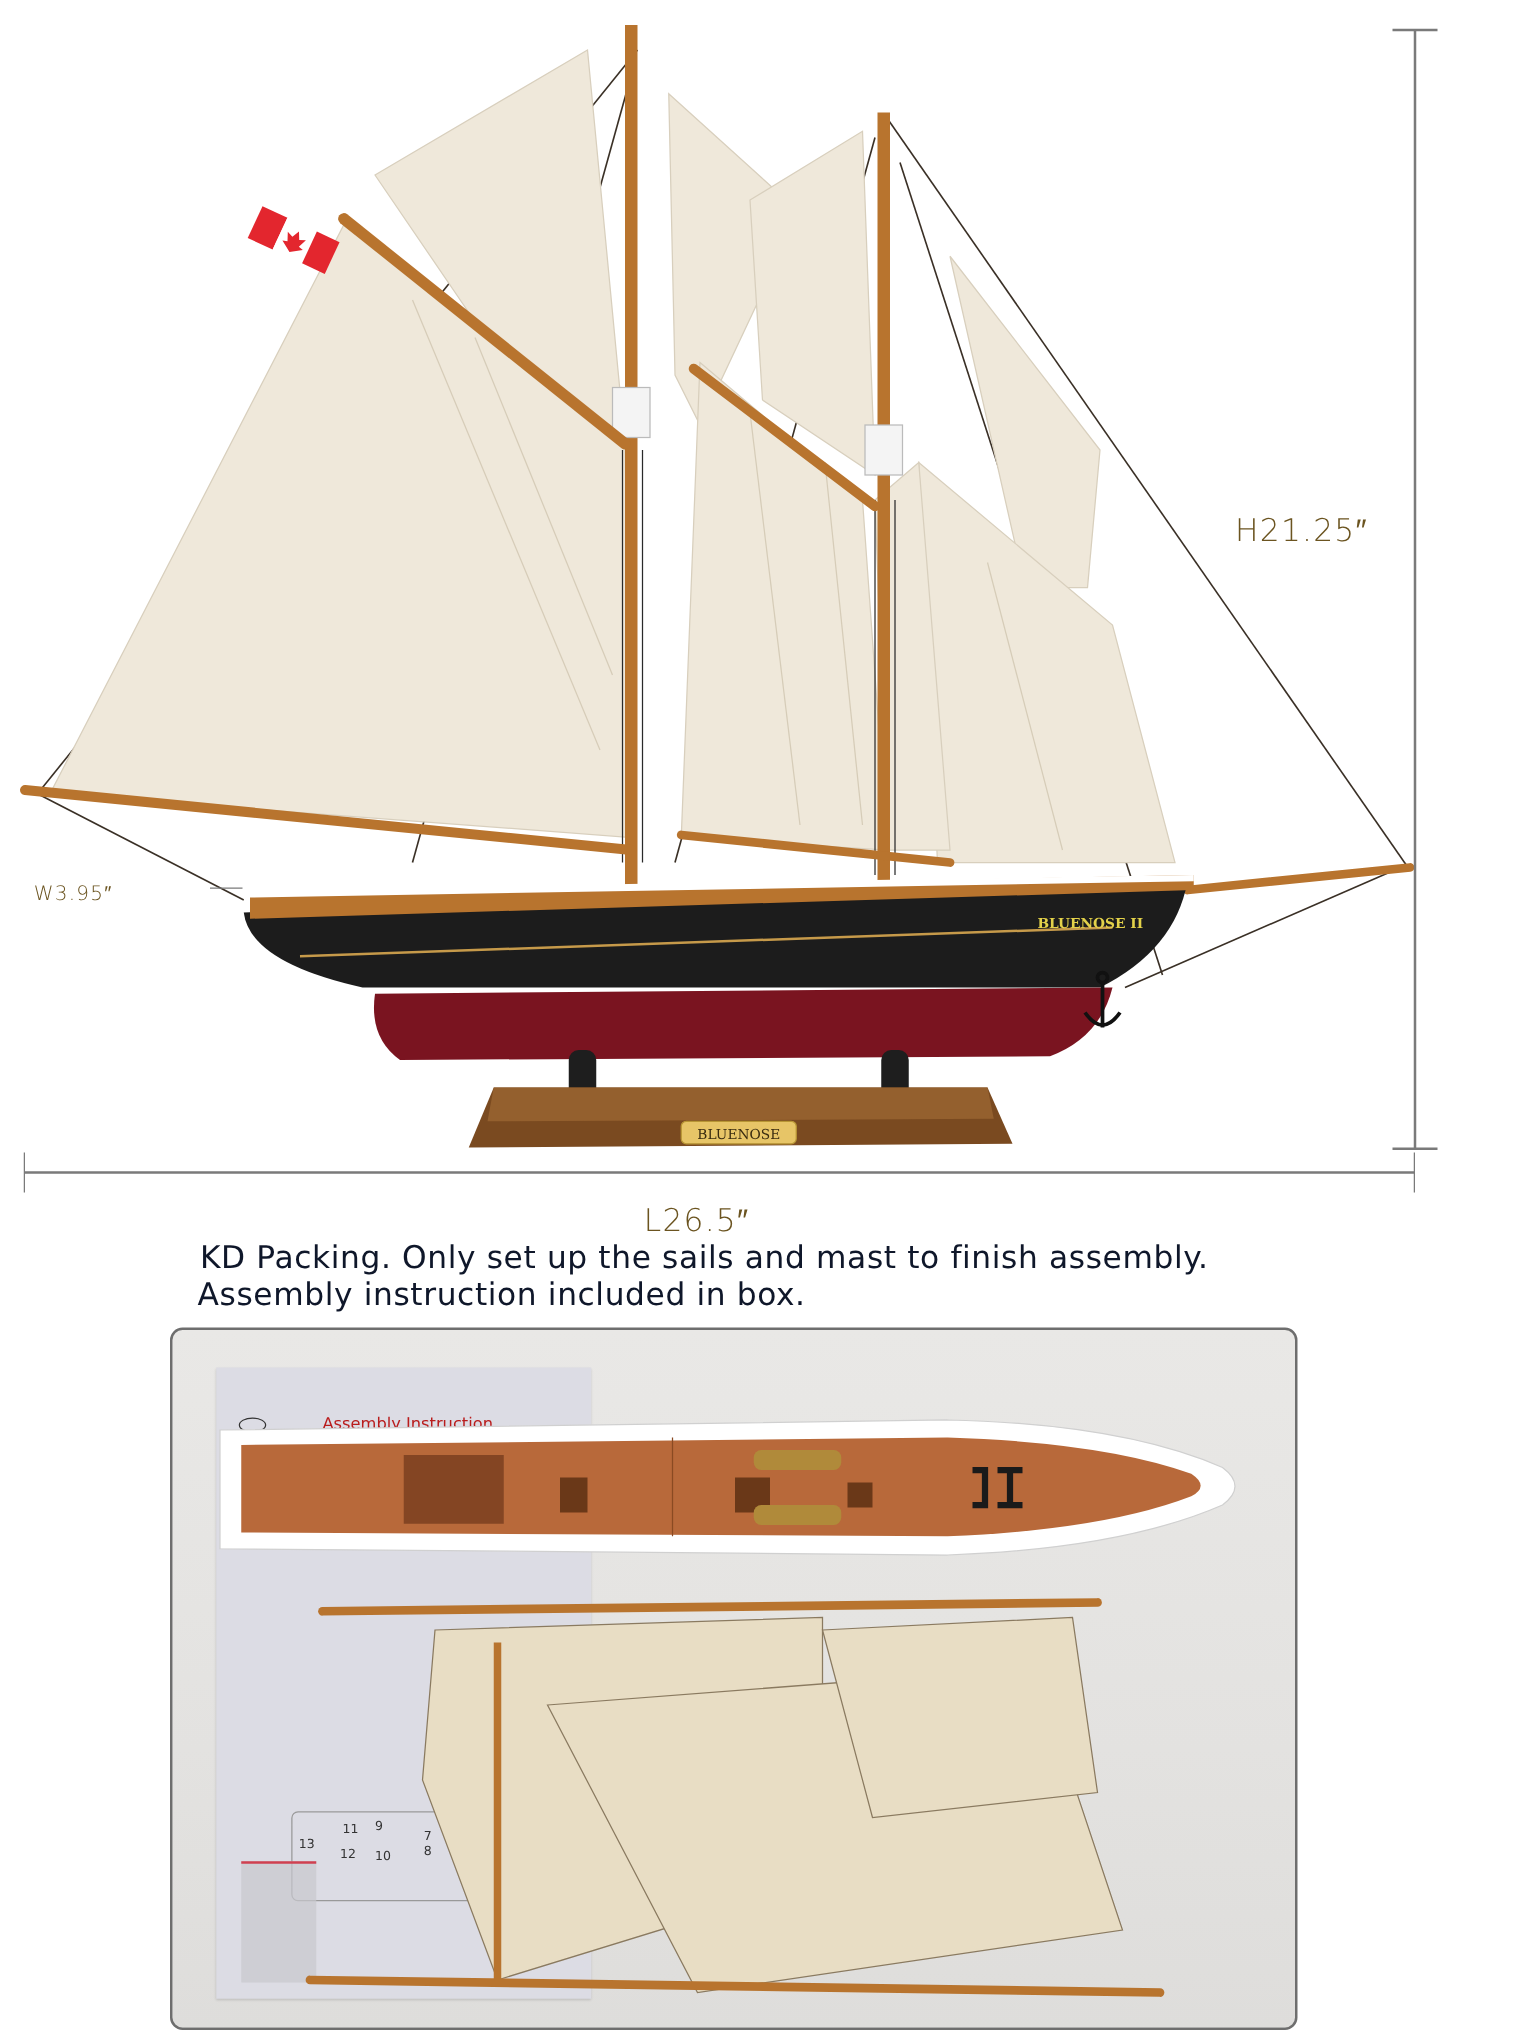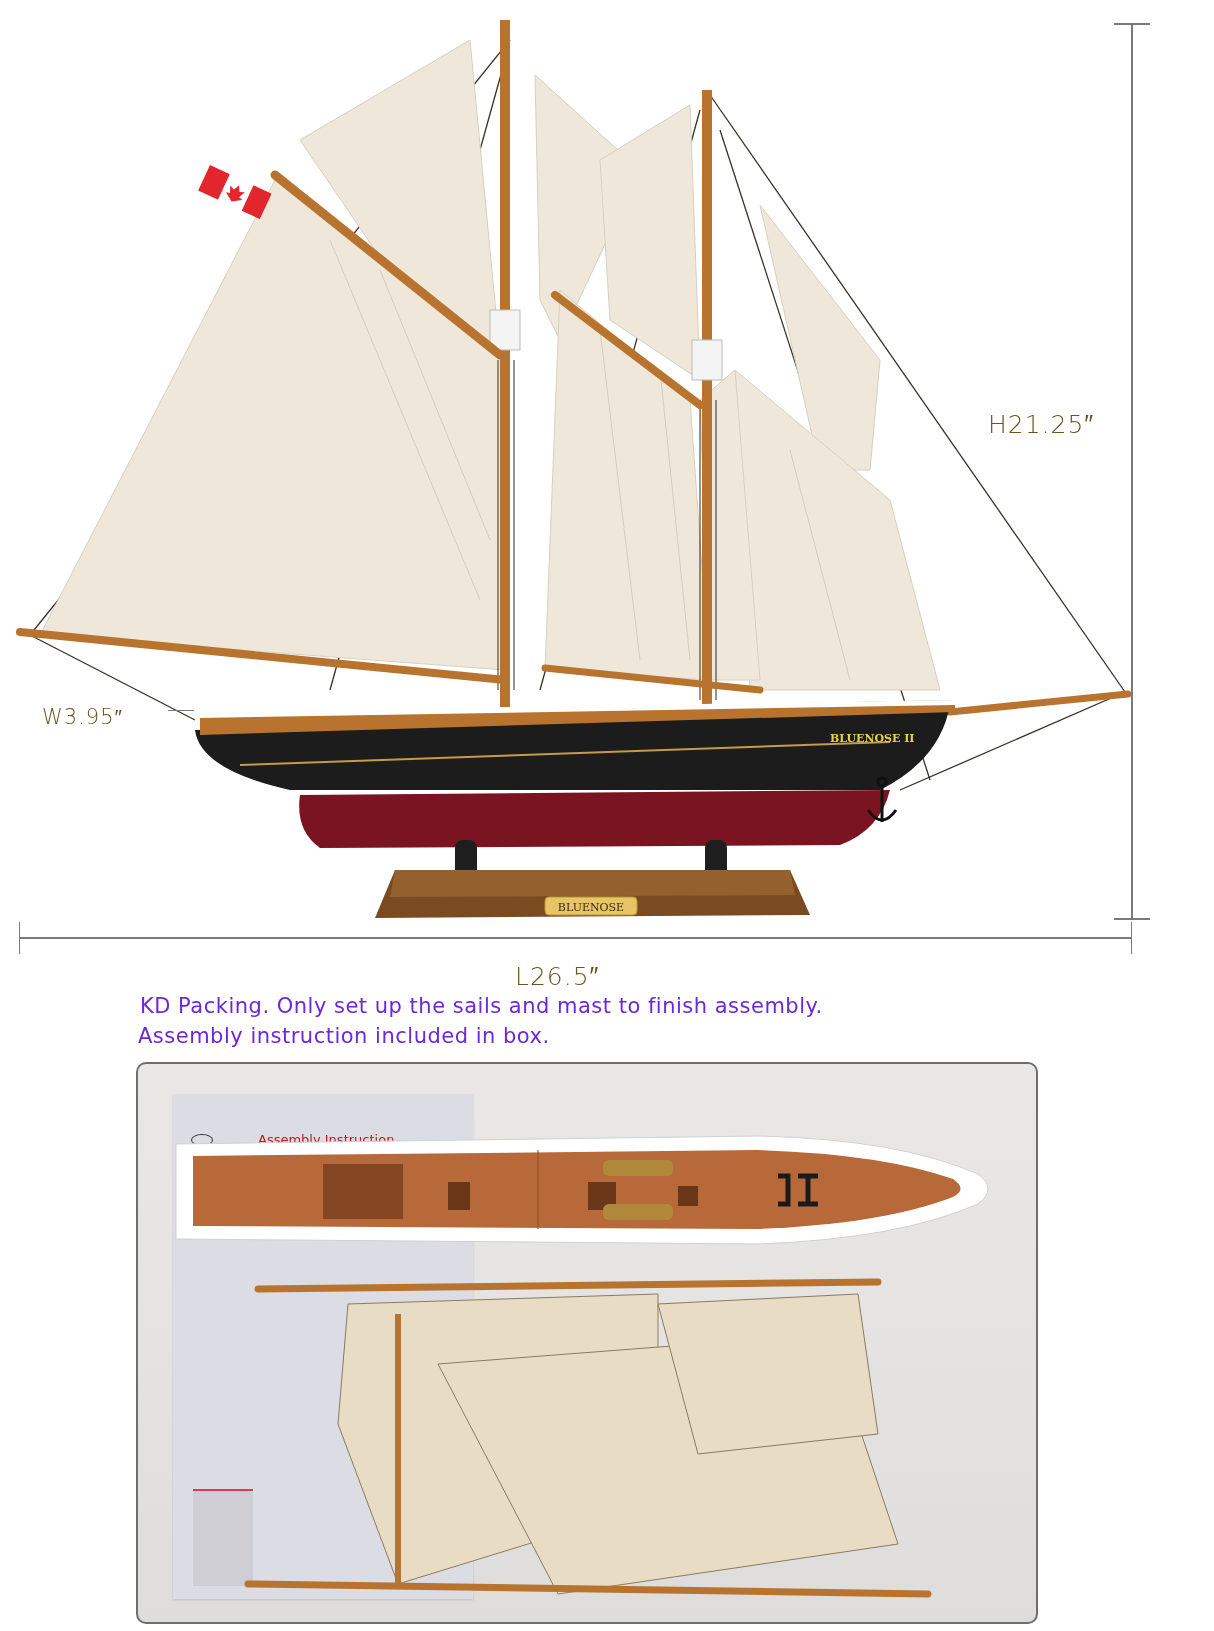--- a/index.html
+++ b/index.html
@@ -1,19 +1,19 @@
 <!DOCTYPE html>
 <html><head>
 <meta charset="utf-8">
 <style>
   html, body { margin:0; padding:0; background:#ffffff; }
   body { width:1214px; height:1631px; position:relative; overflow:hidden; font-family:"DejaVu Sans", sans-serif; }
   .abs { position:absolute; }
   .dim-text { color:#6b5420; font-family:"DejaVu Sans", sans-serif; font-weight:300; letter-spacing:1px; }
-  .caption { color:#6d28d9; font-size:21px; line-height:32px; letter-spacing:0.5px; font-family:"DejaVu Sans", sans-serif; }
+  .caption { color:#0f172a; font-size:25px; line-height:32px; letter-spacing:0.5px; font-family:"DejaVu Sans", sans-serif;margin-left:20px; }
   .line { background:#7a7a7a; }
   .photo-frame {
     left:136px; top:1062px; width:898px; height:558px;
     border:2px solid #6e6e6e; border-radius:10px;
     background:linear-gradient(180deg,#e9e8e6 0%,#e3e2e0 60%,#dedddb 100%);
     overflow:hidden;
   }
 </style>
 </head>
 <body>
@@ -98,40 +98,49 @@
     <rect x="545" y="897" width="92" height="18" rx="4" fill="#e7c567" stroke="#b89635"></rect>
     <text x="591" y="911" text-anchor="middle" font-family="DejaVu Serif, serif" font-size="11" fill="#3a2c10">BLUENOSE</text>
   </svg>
 </div>
 
 <div class="abs line" style="left:1131px;top:24px;width:2px;height:895px;"></div>
 <div class="abs line" style="left:1114px;top:23px;width:36px;height:2px;"></div>
 <div class="abs line" style="left:1114px;top:918px;width:36px;height:2px;"></div>
 <div class="abs dim-text" style="left:988px;top:410px;font-size:25px;">H21.25″</div>
 
-<div class="abs dim-text" style="left:42px;top:705px;font-size:21px;">W3.95″</div>
+<div class="abs dim-text" style="left:27px;top:705px;font-size:16px;">W3.95″</div>
 <div class="abs line" style="left:168px;top:710px;width:26px;height:1px;"></div>
 
 <div class="abs line" style="left:20px;top:937px;width:1112px;height:2px;"></div>
 <div class="abs line" style="left:19px;top:922px;width:1px;height:32px;"></div>
 <div class="abs line" style="left:1131px;top:922px;width:1px;height:32px;"></div>
 <div class="abs dim-text" style="left:515px;top:950px;font-size:25px;margin-top:12px;">L26.5″</div>
 
 <div class="abs caption" style="left:140px;top:990px;">KD Packing. Only set up the sails and mast to finish assembly.</div>
 <div class="abs caption" style="left:138px;top:1020px;">Assembly instruction included in box.</div>
 
 <div class="abs photo-frame">
 
   <div class="abs" style="left:35px;top:30px;width:300px;height:505px;background:#dcdce4;box-shadow:0 1px 2px rgba(0,0,0,0.15);">
     <div class="abs" style="left:18px;top:40px;font-size:6px;color:#333;font-family:'DejaVu Serif',serif;">
       <div style="width:20px;height:10px;border:1.5px solid #333;border-radius:50%;margin-bottom:2px;"></div>
       <span>SAILINGSTORY</span>
     </div>
     <div class="abs" style="left:85px;top:38px;font-size:13px;color:#b91c1c;font-family:'DejaVu Sans',sans-serif;">Assembly Instruction</div>
 
+    <div class="abs" style="left:60px;top:355px;width:200px;height:70px;border:1px solid #999;border-radius:6px 40px 40px 6px;font-size:10px;color:#333;">
+      <span class="abs" style="left:40px;top:8px;">11</span>
+      <span class="abs" style="left:66px;top:6px;">9</span>
+      <span class="abs" style="left:105px;top:14px;">7</span>
+      <span class="abs" style="left:5px;top:20px;">13</span>
+      <span class="abs" style="left:38px;top:28px;">12</span>
+      <span class="abs" style="left:66px;top:30px;">10</span>
+      <span class="abs" style="left:105px;top:26px;">8</span>
+    </div>
 
     <div class="abs" style="left:20px;top:395px;width:60px;height:95px;background:rgba(200,200,205,0.7);border-top:2px solid #d04050;"></div>
   </div>
 
   <svg class="abs" style="left:0;top:0;" width="898" height="558">
     <path d="M38,80 L620,72 Q760,75 840,110 Q860,125 840,140 Q760,175 620,180 L38,175 Z" fill="#ffffff" stroke="#d0d0d0"></path>
     <path d="M55,92 L620,86 Q745,90 815,115 Q830,125 815,133 Q745,160 620,165 L55,162 Z" fill="#b8693a"></path>
     <line x1="400" y1="86" x2="400" y2="165" stroke="#8a4a22" stroke-width="1"></line>
     <rect x="185" y="100" width="80" height="55" fill="#7a4020" opacity="0.85"></rect>
     <rect x="310" y="118" width="22" height="28" fill="#6a3818"></rect>

